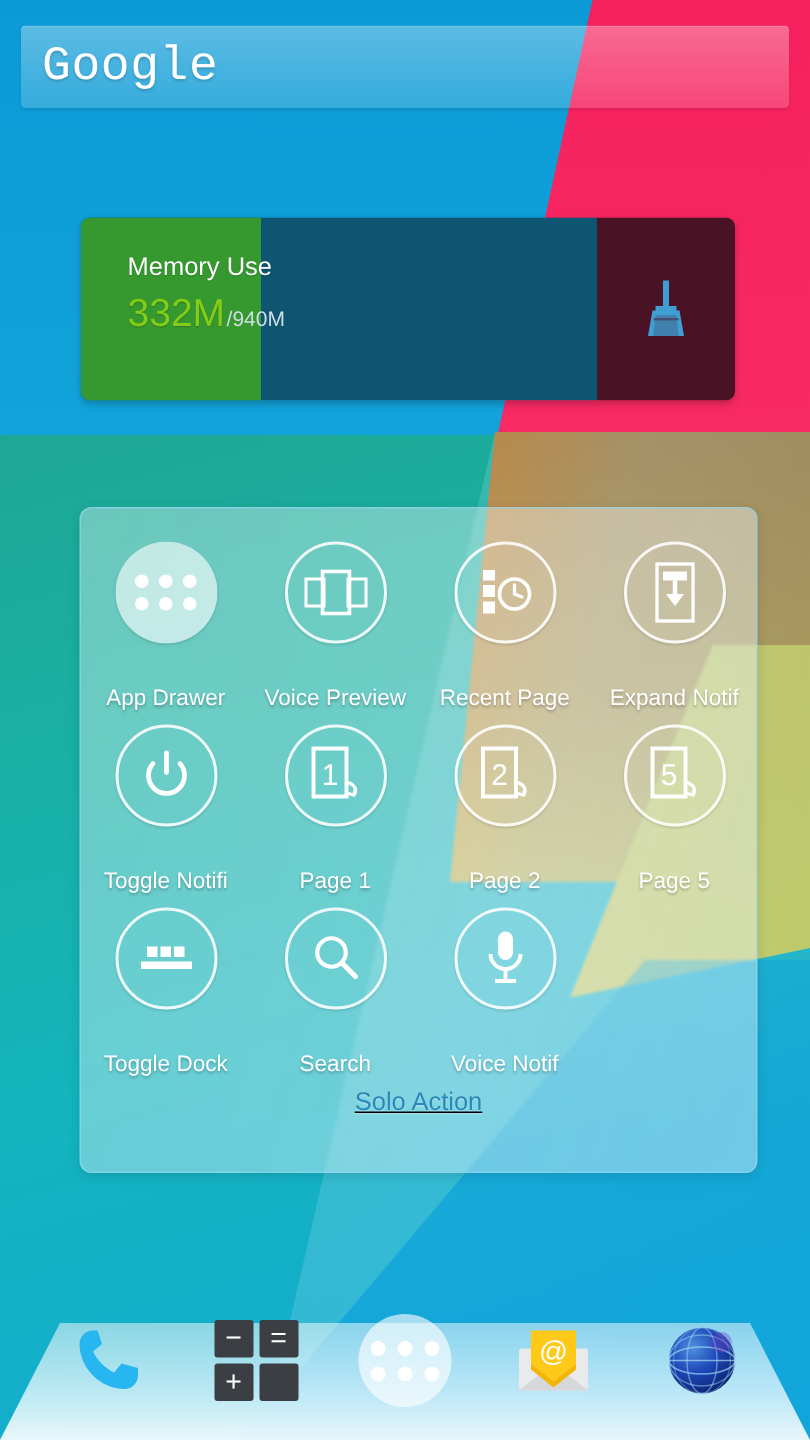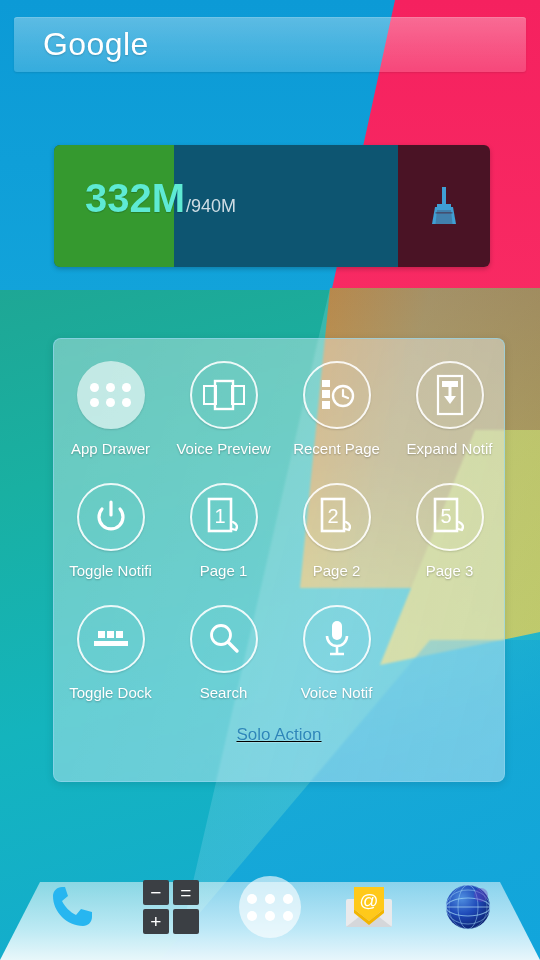--- a/index.html
+++ b/index.html
@@ -52,22 +52,22 @@
 
   
   #searchbar {
     position:absolute; left:14px; top:17px; width:512px; height:55px;
     background:linear-gradient(180deg, rgba(255,255,255,0.33) 0%, rgba(255,255,255,0.24) 52%, rgba(255,255,255,0.17) 100%);
     border-radius:3px;
     border-top:1px solid rgba(255,255,255,0.30);
     box-shadow:0 1px 2px rgba(0,0,0,0.10);
   }
   #google-wordmark {
-    position:absolute; left:29px; top:50%; transform:translateY(-52%);
-    font-family:Liberation Sans, sans-serif;
+    position:absolute; left:14px; top:50%; transform:translateY(-52%);
+    font-family:Liberation Mono, monospace;
     font-size:32px; color:#ffffff; letter-spacing:0.4px;
     text-shadow:0 1px 2px rgba(0,0,0,0.18);
   }
 
   
   #memory-widget {
     position:absolute; left:54px; top:145px; width:436px; height:122px;
     border-radius:6px; overflow:hidden;
     box-shadow:0 2px 5px rgba(0,0,0,0.22);
     display:flex;
@@ -80,25 +80,25 @@
     position:absolute; left:0; top:0; height:100%; width:35%;
     background:#35992f;
   }
   #memory-text { position:absolute; left:31px; top:24px; }
   #memory-title {
     font-size:17px; color:#ffffff; line-height:1;
     text-shadow:0 1px 1px rgba(0,0,0,0.2);
   }
   #memory-value-row { margin-top:9px; display:flex; align-items:baseline; }
   #memory-used {
-    font-size:40px; color:#5eead4; line-height:1; font-weight:700;
+    font-size:26px; color:#84cc16; line-height:1; font-weight:400;
     text-shadow:0 1px 1px rgba(0,0,0,0.2);
   }
   #memory-total {
-    font-size:18px; color:#cfdde4; line-height:1; margin-left:1px;
+    font-size:14px; color:#cfdde4; line-height:1; margin-left:1px;
   }
   #memory-clean-btn {
     flex:1; background:#4a1325; display:flex;
     align-items:center; justify-content:center;
   }
 
   
   #action-panel {
     position:absolute; left:53px; top:338px; width:452px; height:444px;
     border-radius:8px; overflow:hidden;
@@ -123,21 +123,21 @@
   .action-icon {
     width:68px; height:68px; border-radius:50%;
     display:flex; align-items:center; justify-content:center;
     border:2px solid rgba(255,255,255,0.88);
     box-shadow:0 1px 2px rgba(0,0,0,0.14);
   }
   .action-icon.filled {
     background:rgba(255,255,255,0.60); border-color:transparent;
   }
   .action-label {
-    margin-top:11px; font-size:15px; color:#ffffff;
+    margin-top:28px; font-size:15px; color:#ffffff;
     white-space:nowrap; text-shadow:0 1px 2px rgba(0,0,0,0.28);
   }
   #panel-footer {
     position:absolute; left:0; right:0; bottom:0; height:62px;
     display:flex; align-items:flex-start; justify-content:center;
     padding-top:6px;
     text-decoration:underline;
   }
   #panel-footer-label {
     font-size:17px; color:#2e87b9; text-shadow:0 1px 1px rgba(255,255,255,0.25);
@@ -193,20 +193,21 @@
   <div class="wp wp-cyanlow"></div>
 
   <div id="searchbar">
     <div id="google-wordmark">Google</div>
   </div>
 
   <div id="memory-widget">
     <div id="memory-body">
       <div id="memory-fill" style="width: 35%;"></div>
       <div id="memory-text">
+        <div id="memory-title">Memory Use</div>
         <div id="memory-value-row">
           <span id="memory-used">332M</span>
           <span id="memory-total">/940M</span>
         </div>
       </div>
     </div>
     <div id="memory-clean-btn">
       <svg width="36" height="42" viewBox="0 0 36 42">
         <rect x="16" y="2" width="4" height="17" fill="#3f9fd4"></rect>
         <path d="M9 22 L27 22 L30 39 L6 39 Z" fill="#3f9fd4"></path>
@@ -306,21 +307,21 @@
       </div>
 
       <div class="action-cell">
         <div class="action-icon">
           <svg width="40" height="42" viewBox="0 0 40 42">
             <rect x="5" y="3" width="22" height="32" fill="none" stroke="#fff" stroke-width="2.6"></rect>
             <text x="16" y="27" font-family="Liberation Sans, sans-serif" font-size="20" fill="#fff" text-anchor="middle">5</text>
             <path d="M29 26 q6 3 3 8 M32 34 l-4 -1 M32 34 l1 -4" fill="none" stroke="#fff" stroke-width="2.2" stroke-linecap="round"></path>
           </svg>
         </div>
-        <div class="action-label">Page 3</div>
+        <div class="action-label">Page 5</div>
       </div>
 
       <div class="action-cell">
         <div class="action-icon">
           <svg width="40" height="26" viewBox="0 0 40 26">
             <rect x="7" y="5" width="7" height="7" fill="#fff"></rect>
             <rect x="16" y="5" width="7" height="7" fill="#fff"></rect>
             <rect x="25" y="5" width="7" height="7" fill="#fff"></rect>
             <rect x="3" y="15" width="34" height="5" fill="#fff"></rect>
           </svg>

